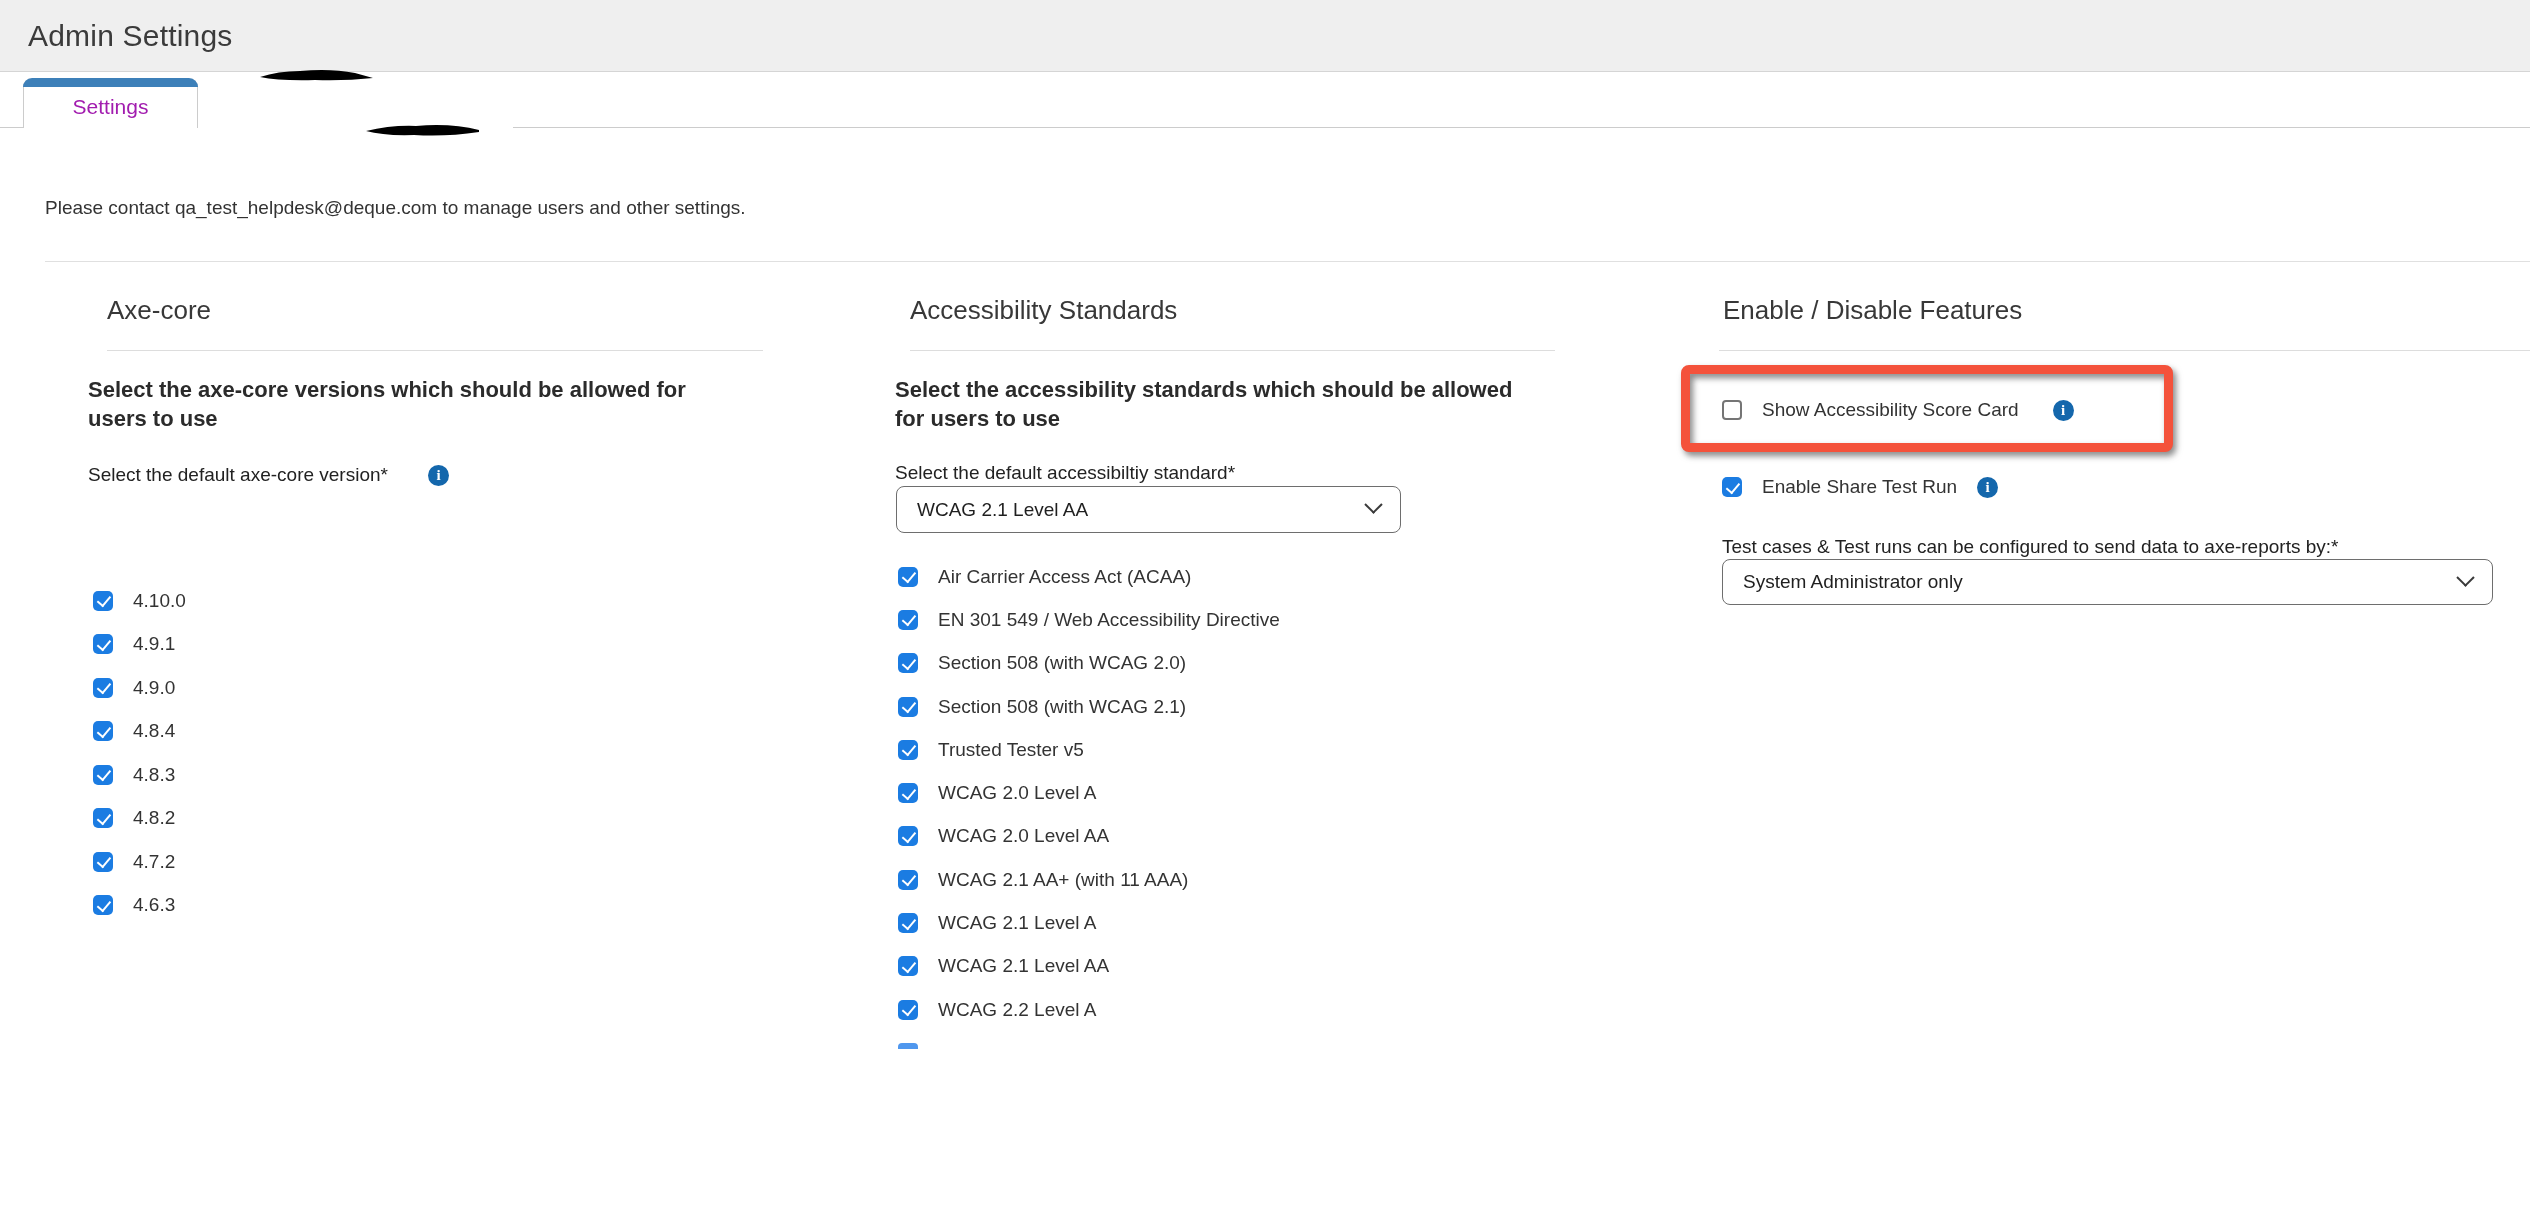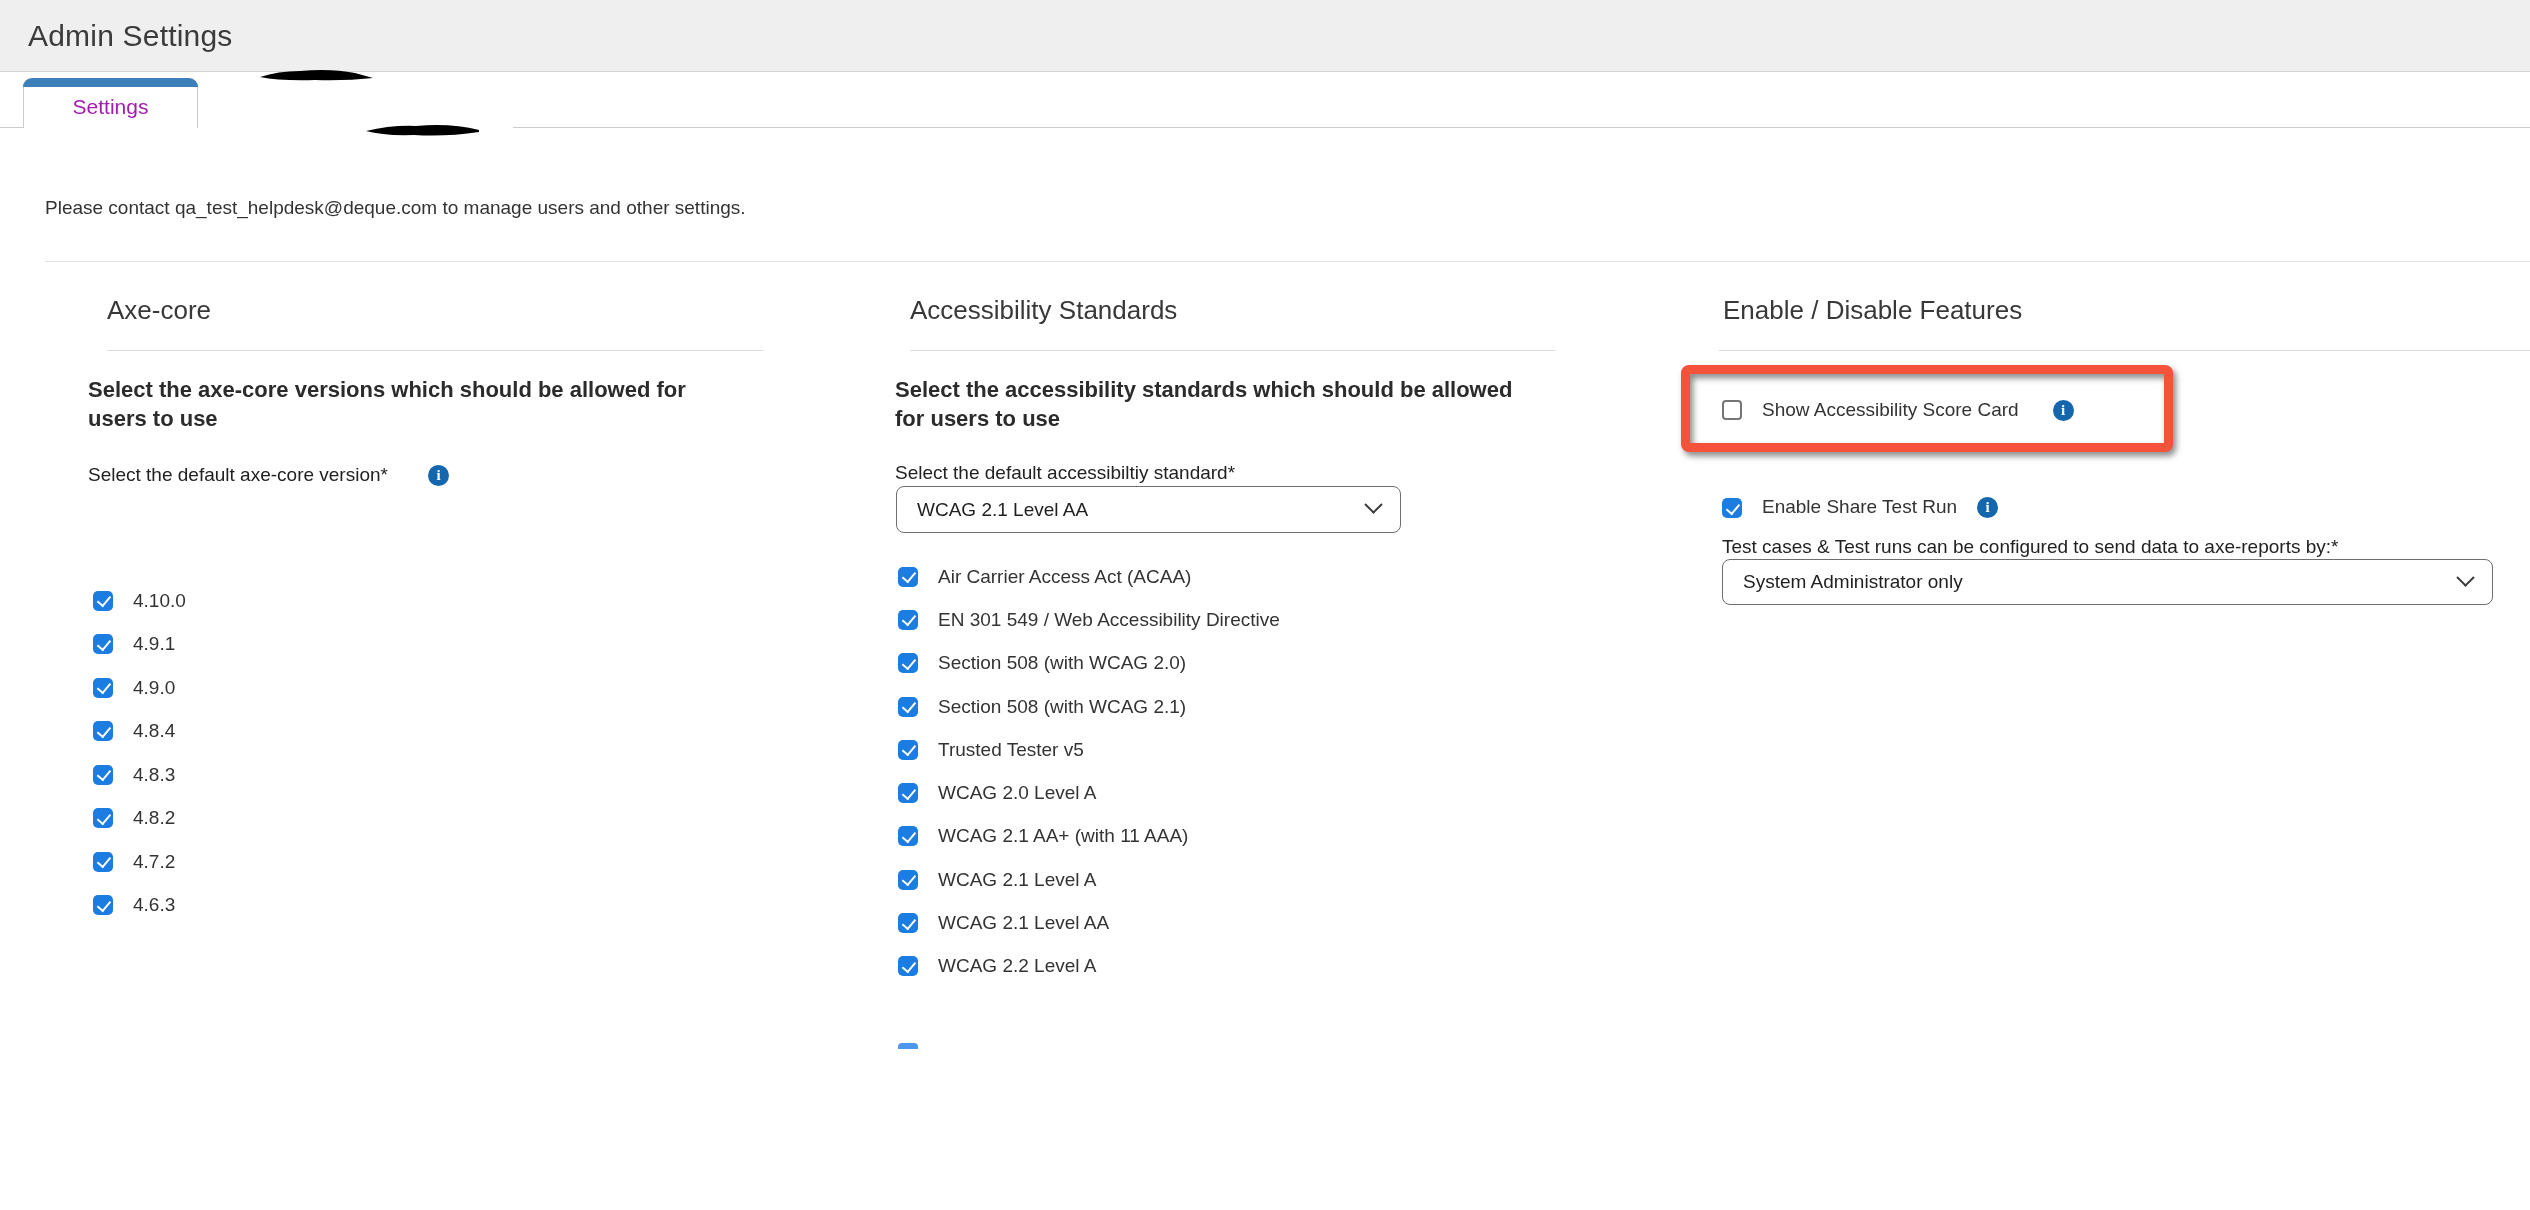--- a/index.html
+++ b/index.html
@@ -172,20 +172,24 @@
       <div class="check-row">
         <span class="cb checked"></span>
         <span class="cb-label">Trusted Tester v5</span>
       </div>
       <div class="check-row">
         <span class="cb checked"></span>
         <span class="cb-label">WCAG 2.0 Level A</span>
       </div>
       <div class="check-row">
         <span class="cb checked"></span>
+        <span class="cb-label">WCAG 2.0 Level AA</span>
+      </div>
+      <div class="check-row">
+        <span class="cb checked"></span>
         <span class="cb-label">WCAG 2.1 AA+ (with 11 AAA)</span>
       </div>
       <div class="check-row">
         <span class="cb checked"></span>
         <span class="cb-label">WCAG 2.1 Level A</span>
       </div>
       <div class="check-row">
         <span class="cb checked"></span>
         <span class="cb-label">WCAG 2.1 Level AA</span>
       </div>
@@ -198,21 +202,21 @@
 
   <div class="col-heading" style="left:1723px; top:295px;">Enable / Disable Features</div>
   <div class="col-divider" style="left:1719px; top:350px; width:811px;"></div>
 
   <div class="feature-row" style="left:1722px; top:399px;justify-content:flex-end;">
     <span class="cb unchecked"></span>
     <span class="cb-label">Show Accessibility Score Card</span>
     <span class="info-icon" style="margin-left:14px;">i</span>
   </div>
 
-  <div class="feature-row" style="left:1722px; top:496px;align-items:flex-end;">
+  <div class="feature-row" style="left:1722px; top:476px;">
     <span class="cb checked"></span>
     <span class="cb-label">Enable Share Test Run</span>
     <span class="info-icon">i</span>
   </div>
 
   <div class="highlight-box"></div>
 
   <div class="field-label" style="left:1722px; top:536px;">Test cases &amp; Test runs can be configured to send data to axe-reports by:*</div>
   <div class="select" style="left:1722px; top:559px; width:771px; height:46px;">
     <span>System Administrator only</span>

